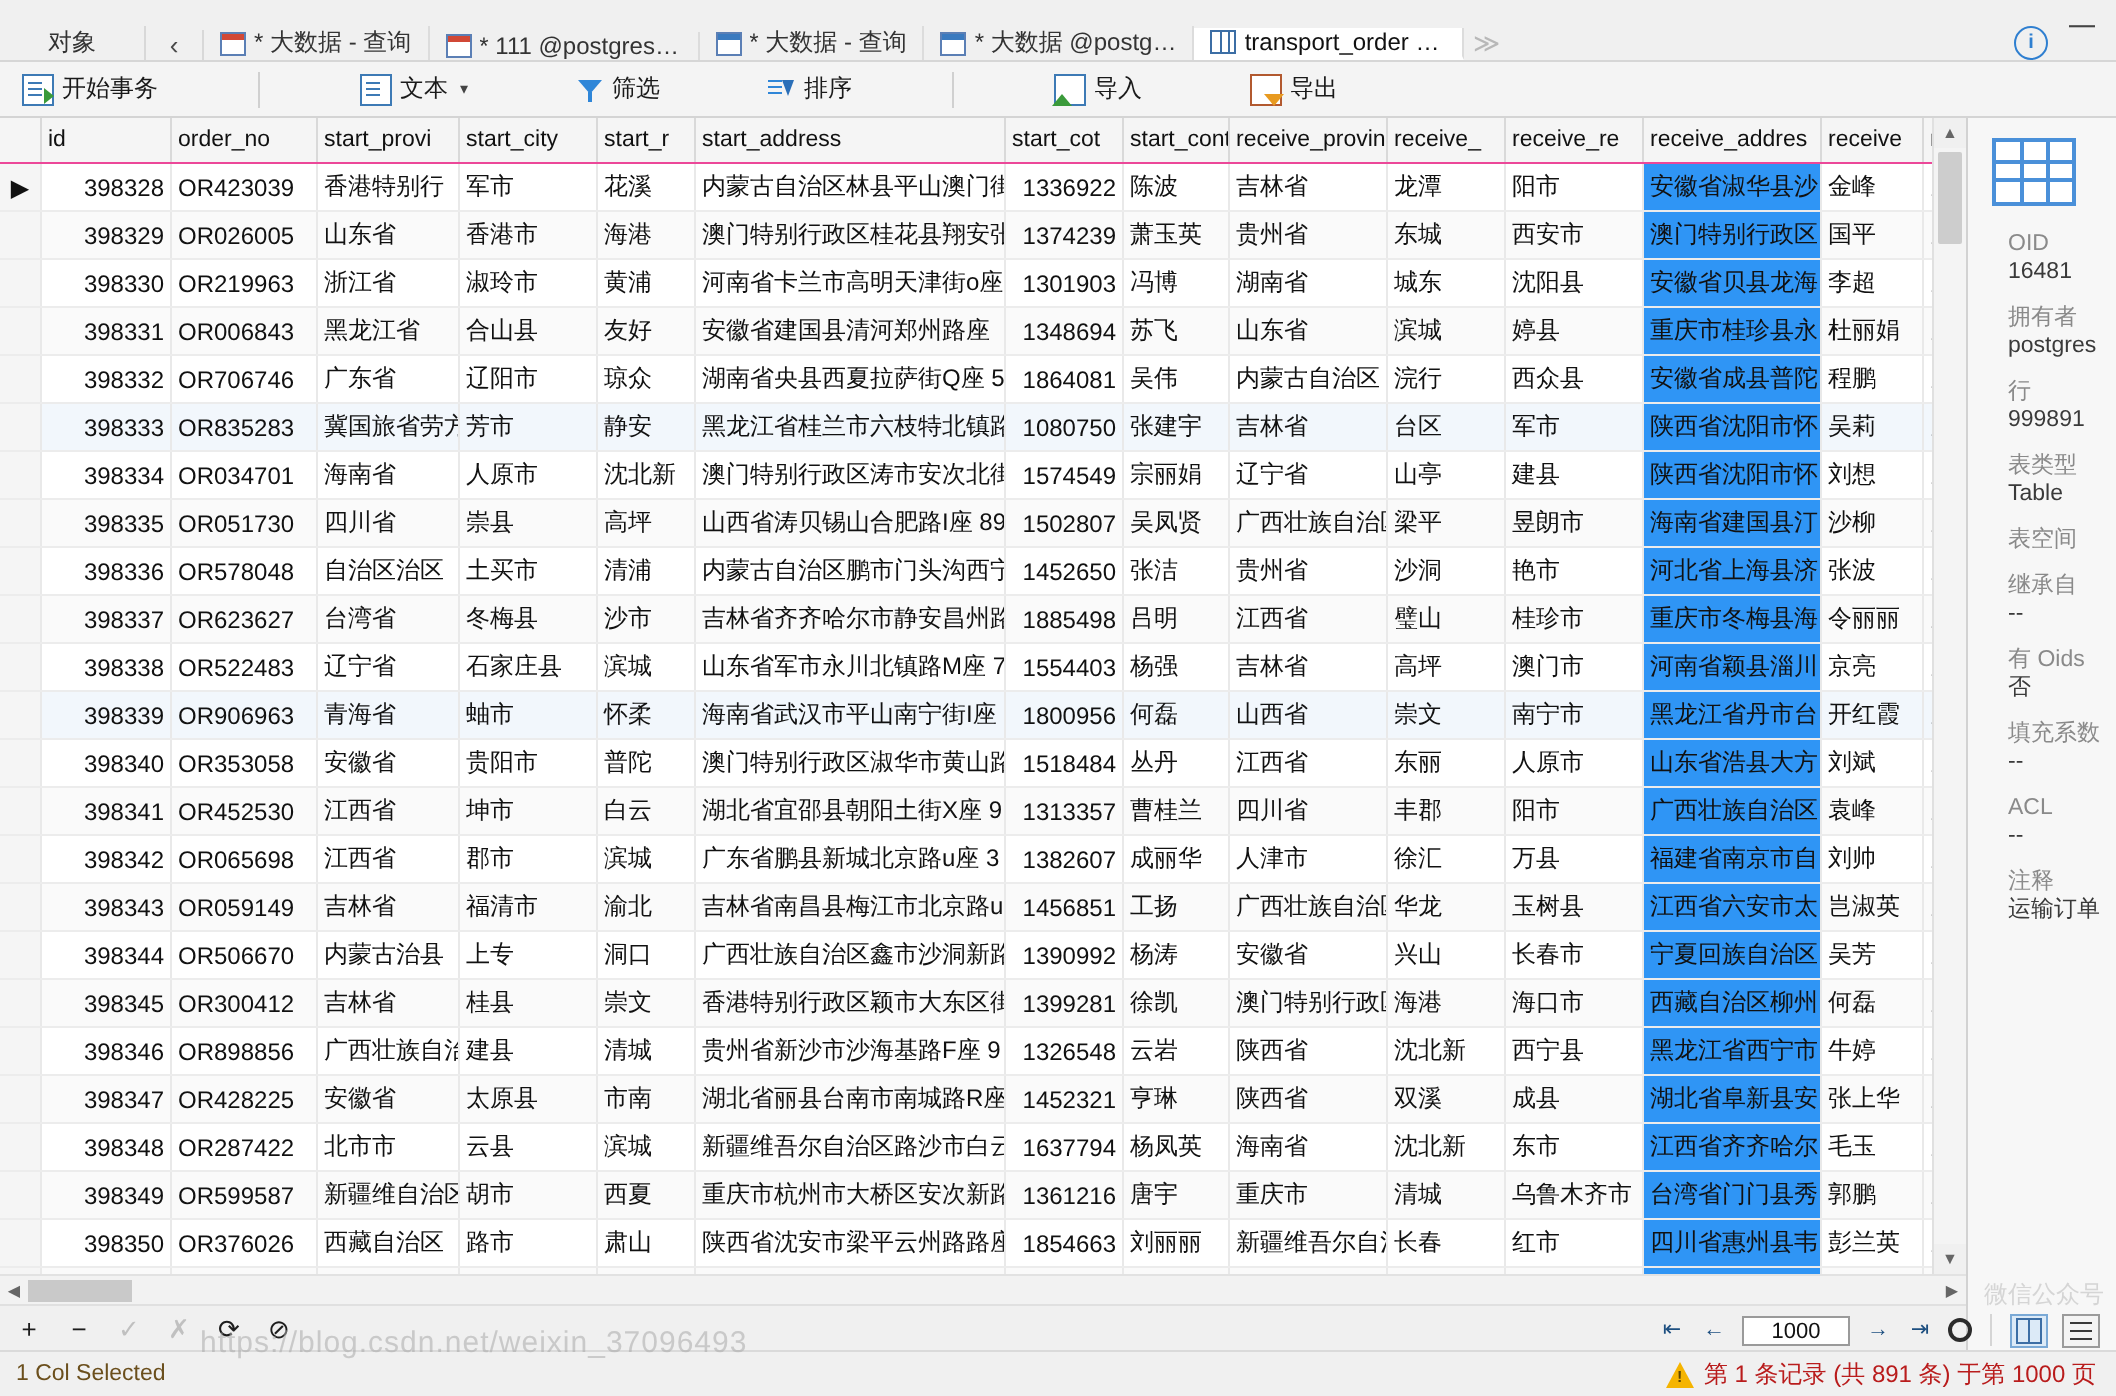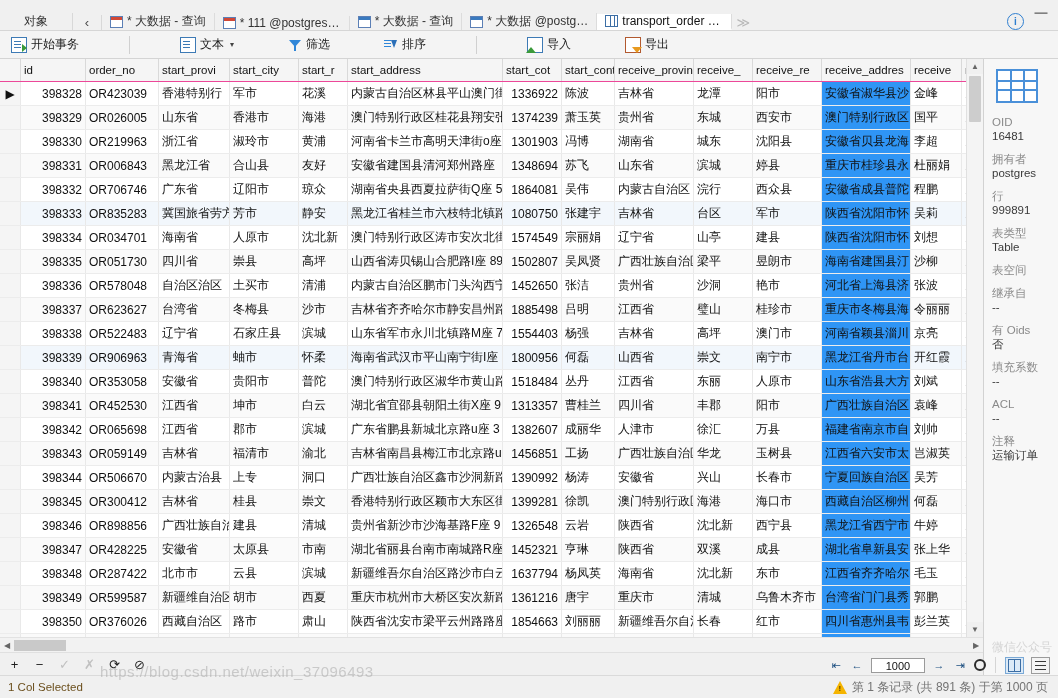--- a/index.html
+++ b/index.html
@@ -97,32 +97,32 @@
   .editbar{height:22px;background:#f0f0f0;display:flex;align-items:center;gap:12px;padding:0 8px;flex:0 0 22px;
            border-top:1px solid #e0e0e0;}
   .eb{width:13px;height:13px;display:flex;align-items:center;justify-content:center;font-size:13px;color:#1d1d1d;line-height:1;}
   .eb.dim{color:#c0c0c0;}
 
   
   .infopanel{width:74px;flex:0 0 74px;background:#f7f7f7;padding:8px 6px 0 8px;box-sizing:border-box;overflow:hidden;}
   .tblicon{width:42px;height:34px;border:2px solid #4a90d9;background:#fff;position:relative;margin:2px 0 12px 4px;box-sizing:border-box;}
   .tblicon:before{content:"";position:absolute;left:0;right:0;top:9px;height:2px;background:#4a90d9;box-shadow:0 9px 0 #4a90d9;}
   .tblicon:after{content:"";position:absolute;top:0;bottom:0;left:12px;width:2px;background:#4a90d9;box-shadow:13px 0 0 #4a90d9;}
-  .ip-row{margin-bottom:9px;}
+  .ip-row{margin-bottom:9px;margin-left:12px;}
   .ip-k{color:#8a8a8a;font-size:11.5px;line-height:14px;}
   .ip-v{color:#3a3a3a;font-size:11.5px;line-height:14px;word-break:break-all;}
 
   
   .statusbar{height:22px;background:#f0f0f0;border-top:1px solid #dadada;display:flex;align-items:center;flex:0 0 22px;position:relative;}
   .sb-left{padding-left:8px;color:#6b4f1d;font-size:11.5px;}
   .sb-spacer{flex:1;}
   .sb-warn{width:15px;height:13px;position:relative;margin-right:4px;}
   .sb-warn:before{content:"";position:absolute;left:0;top:0;border-left:7px solid transparent;border-right:7px solid transparent;border-bottom:13px solid #f5b400;}
   .sb-warn:after{content:"!";position:absolute;left:5.5px;top:3px;font-size:8px;color:#5a4300;font-weight:bold;line-height:9px;}
-  .sb-right{padding-right:10px;color:#737373;font-size:12px;white-space:nowrap;}
+  .sb-right{padding-right:10px;color:#b91c1c;font-size:12px;white-space:nowrap;}
 
   
   .pagerbar{position:absolute;right:0;bottom:0;height:22px;display:flex;align-items:center;gap:7px;padding-right:8px;}
   .pg{width:14px;text-align:center;color:#1d4f80;font-size:11px;line-height:12px;}
   .pg-input{width:54px;height:15px;border:1px solid #9a9a9a;background:#fff;font-size:11px;text-align:center;
             line-height:14px;color:#111;box-sizing:border-box;}
   .pg-gear{width:12px;height:12px;border:2px solid #2b2b2b;border-radius:50%;box-sizing:border-box;}
   .vbar{width:1px;height:16px;background:#d5d5d5;margin:0 2px;}
   .vmode{width:19px;height:17px;border:1px solid #7aa9d6;background:#dceaf7;position:relative;box-sizing:border-box;}
   .vmode:after{content:"";position:absolute;left:8px;top:1px;bottom:1px;width:1px;background:#3c6ea5;}

